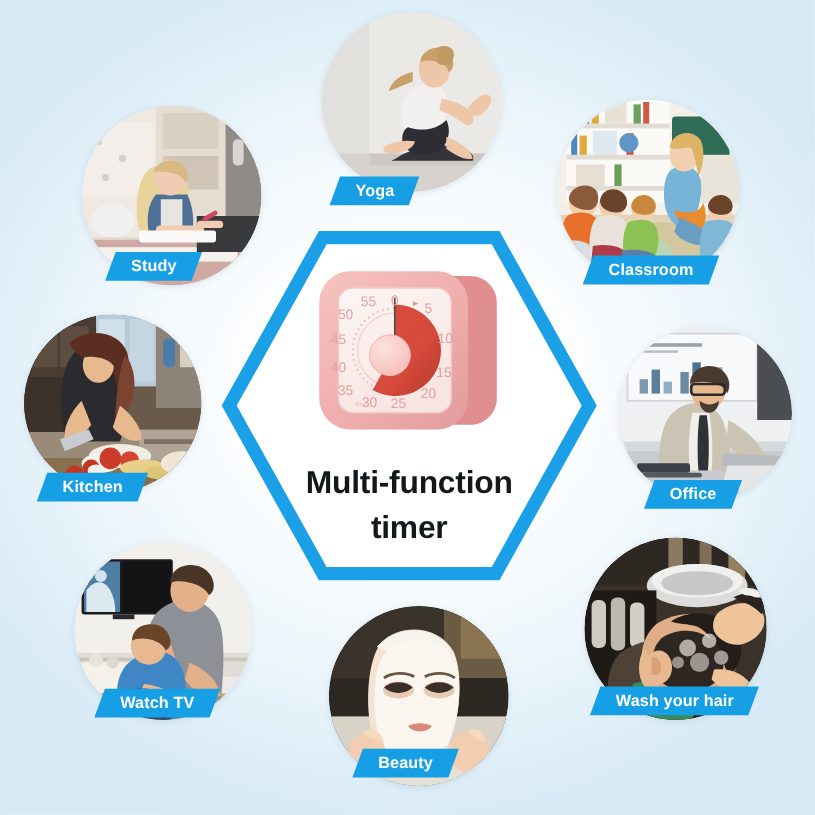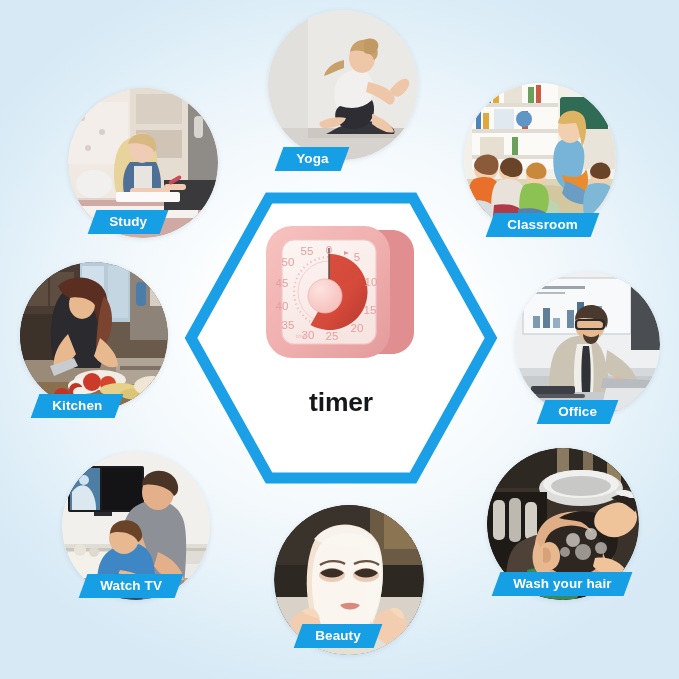--- a/index.html
+++ b/index.html
@@ -517,14 +517,15 @@
       <text x="49" y="37">55</text>
     </g>
 
     <path d="M86 33l5 2-5 2z" fill="#d4a09d"></path>
 
     <text x="38" y="120" font-family="Liberation Sans, sans-serif" font-size="5" fill="#e8bdba">timer</text>
   </svg>
 </div>
 
 <div id="center-caption">
+  <div>Multi-function</div>
   <div>timer</div>
 </div>
 
 </body></html>

